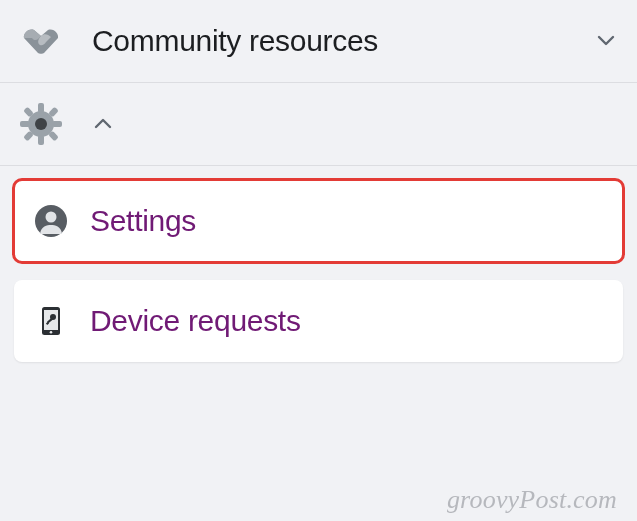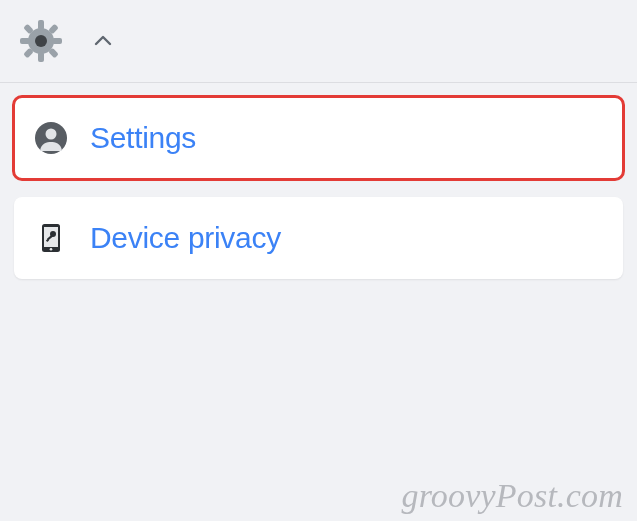--- a/index.html
+++ b/index.html
@@ -69,41 +69,56 @@
       width: 34px;
       height: 34px;
       display: flex;
       align-items: center;
       justify-content: center;
       margin-right: 22px;
       flex-shrink: 0;
     }
     .sub-item .sub-label {
       font-size: 30px;
-      color: #3b82f6;
+      color: #701a75;
       letter-spacing: -0.3px;
       text-align: right;
     }
     .watermark {
       position: absolute;
       bottom: 6px;
-      right: 14px;
+      right: 20px;
       font-family: Georgia, "Times New Roman", serif;
       font-style: italic;
-      font-size: 34px;
+      font-size: 26px;
       color: #b6b8bd;
       letter-spacing: 0.2px;
       pointer-events: none;
     }
   </style>
 </head>
 <body>
 
 <div class="menu">
 
+  <div class="menu-item">
+    <span class="icon-wrap">
+      <svg viewBox="0 0 46 46" width="46" height="46">
+        <path d="M6 20 C5 16 10 10 16 12 L23 18 L30 12 C36 10 41 16 40 20 L26 35 C25 36 21 36 20 35 Z" fill="#8a9299"></path>
+        <path d="M23 18 C20 21 19 25 22 27 C24 28 27 26 28 24 L33 19 C30 16 26 15 23 18 Z" fill="#b7bcc1"></path>
+        <path d="M6 20 C5 16 10 10 16 12 L23 18 L20 21 C18 23 15 22 14 20 Z" fill="#a6acb2"></path>
+      </svg>
+    </span>
+    <span class="label">Community resources</span>
+    <span class="chevron">
+      <svg viewBox="0 0 20 20" width="20" height="20">
+          <path d="M3 6 L10 13 L17 6" stroke="#606770" stroke-width="2.4" fill="none" stroke-linecap="round" stroke-linejoin="round"></path>
+        </svg>
+    </span>
+  </div>
 
 
   <div class="menu-item">
     <span class="icon-wrap">
       <svg viewBox="0 0 46 46" width="46" height="46">
         <g fill="#9aa2a9">
           <circle cx="23" cy="23" r="13"></circle>
           <rect x="20" y="2" width="6" height="10" rx="2"></rect>
           <rect x="20" y="34" width="6" height="10" rx="2"></rect>
           <rect x="2" y="20" width="10" height="6" rx="2"></rect>
@@ -144,18 +159,18 @@
         <rect x="8" y="3" width="18" height="28" rx="2.5" fill="#2b2f33"></rect>
         <rect x="10" y="6" width="14" height="20" fill="#e6e8ea"></rect>
         <circle cx="17" cy="28.2" r="1.3" fill="#e6e8ea"></circle>
         <g transform="translate(11,9)">
           <circle cx="8" cy="4" r="3" fill="#2b2f33"></circle>
           <rect x="2" y="6.5" width="6" height="2.2" fill="#2b2f33" transform="rotate(-40 5 7.6)"></rect>
           <rect x="1.3" y="9.4" width="2.4" height="2" fill="#2b2f33" transform="rotate(-40 2.5 10.4)"></rect>
         </g>
       </svg>
     </span>
-    <span class="sub-label">Device privacy</span>
+    <span class="sub-label">Device requests</span>
   </div>
 
 </div>
 
 <div class="watermark">groovyPost.com</div>
 
 </body></html>

